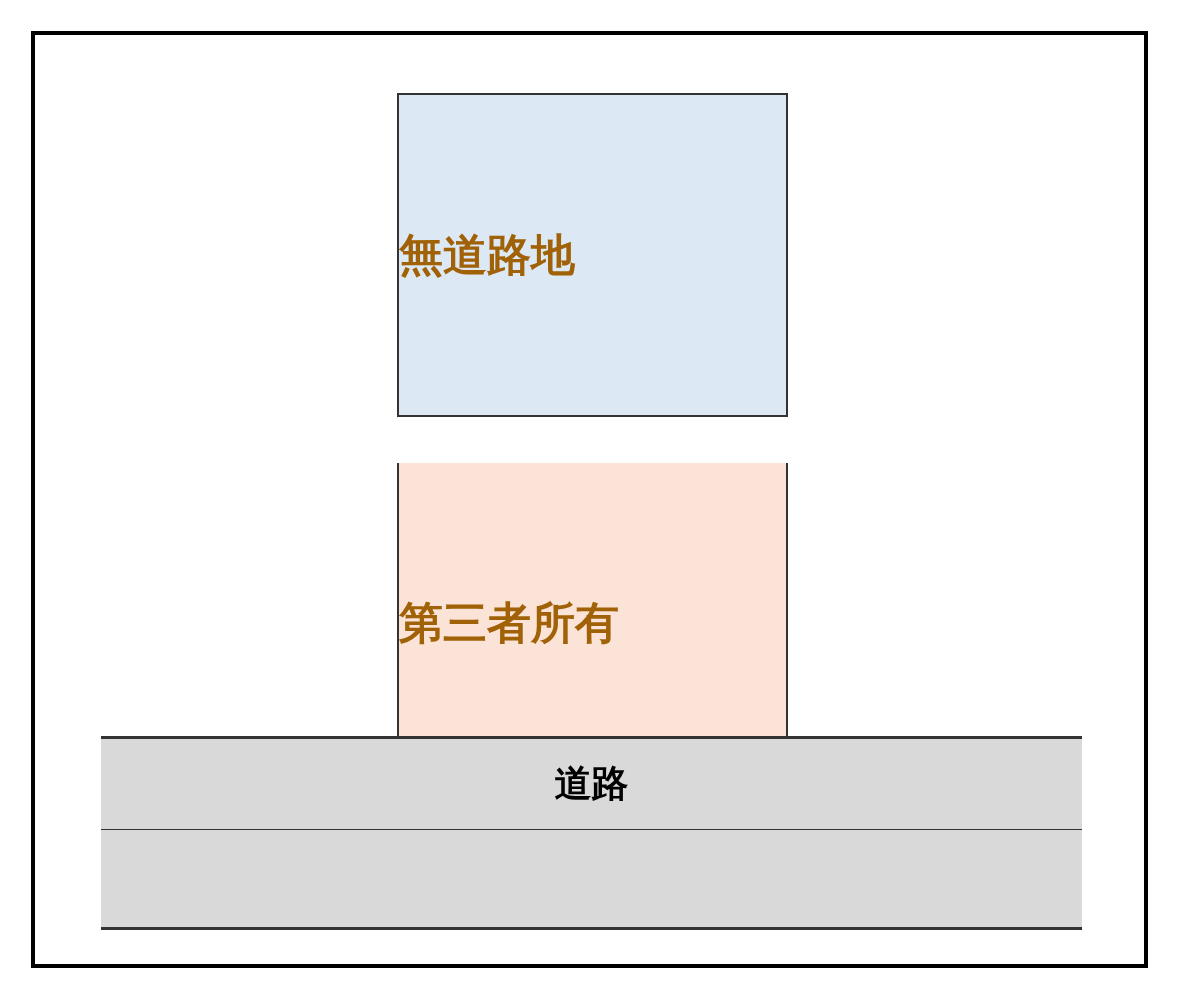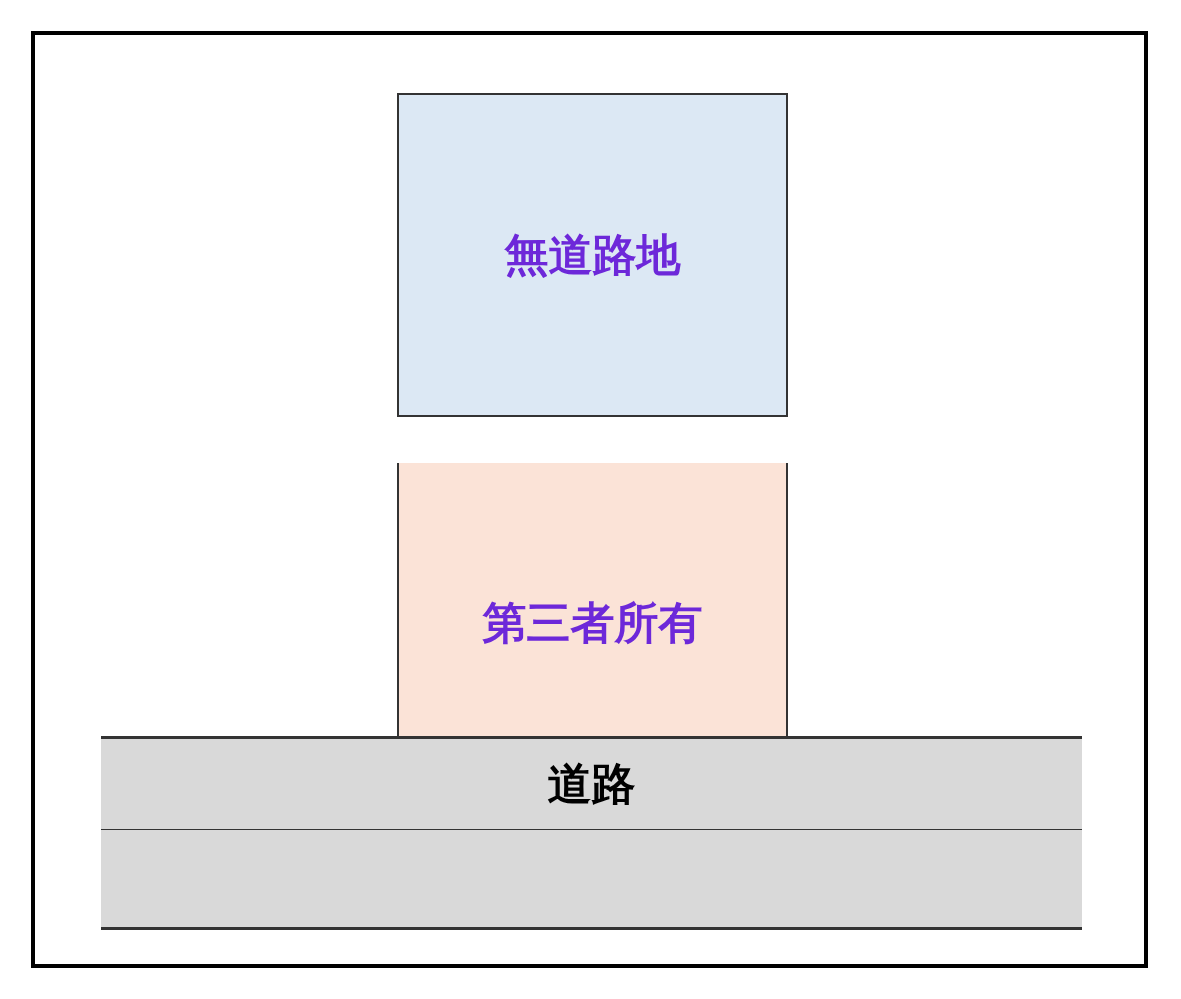--- a/index.html
+++ b/index.html
@@ -1,27 +1,27 @@
 <!DOCTYPE html>
 <html><head>
   <meta charset="utf-8">
   <style>
     html, body { margin: 0; padding: 0; background: #ffffff; }
     body { width: 1181px; height: 999px; position: relative; overflow: hidden;
            font-family: "DejaVu Sans", "Liberation Sans", sans-serif; }
     .frame { position: absolute; left: 31px; top: 31px; width: 1109px; height: 929px;
              border: 4px solid #000; box-sizing: content-box; }
     .box { position: absolute; border: 2px solid #333; box-sizing: border-box;
-           display: flex; align-items: center; justify-content: center;
-           font-weight: bold; color: #6d28d9; font-size: 44px; }
+           display: flex; align-items: center; justify-content: flex-start;
+           font-weight: bold; color: #a16207; font-size: 44px; }
     .muddoro { left: 397px; top: 93px; width: 391px; height: 324px; }
     .third { left: 397px; top: 415px; width: 391px; height: 322px; border-top: none; margin-top: 48px; }
     .road { position: absolute; left: 101px; width: 981px; background: #d9d9d9; }
     .road-top { top: 736px; height: 96px; border-top: 3px solid #333; border-bottom: 3px solid #333; box-sizing: border-box;
-                display: flex; align-items: center; justify-content: center; font-weight: bold; font-size: 44px; }
+                display: flex; align-items: center; justify-content: center; font-weight: bold; font-size: 37px; }
     .road-bottom { top: 830px; height: 100px; border-bottom: 3px solid #333; box-sizing: border-box; }
   </style>
 </head>
 <body>
 
 <div class="frame"></div>
 
 <div class="box muddoro" style="background:#dce8f4;">
   <span>無道路地</span>
 </div>

